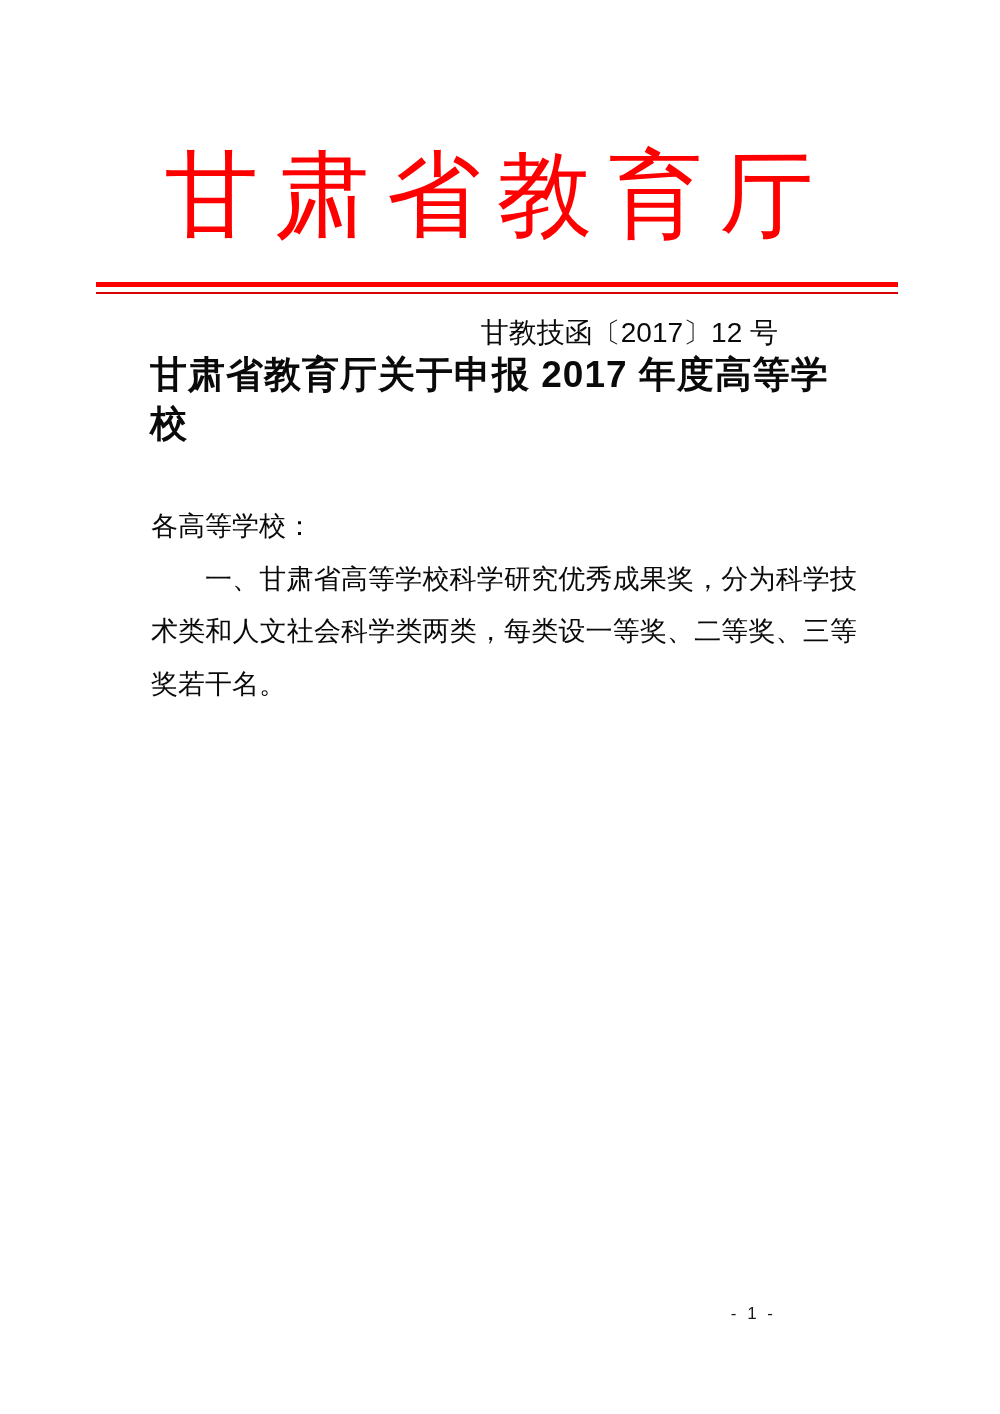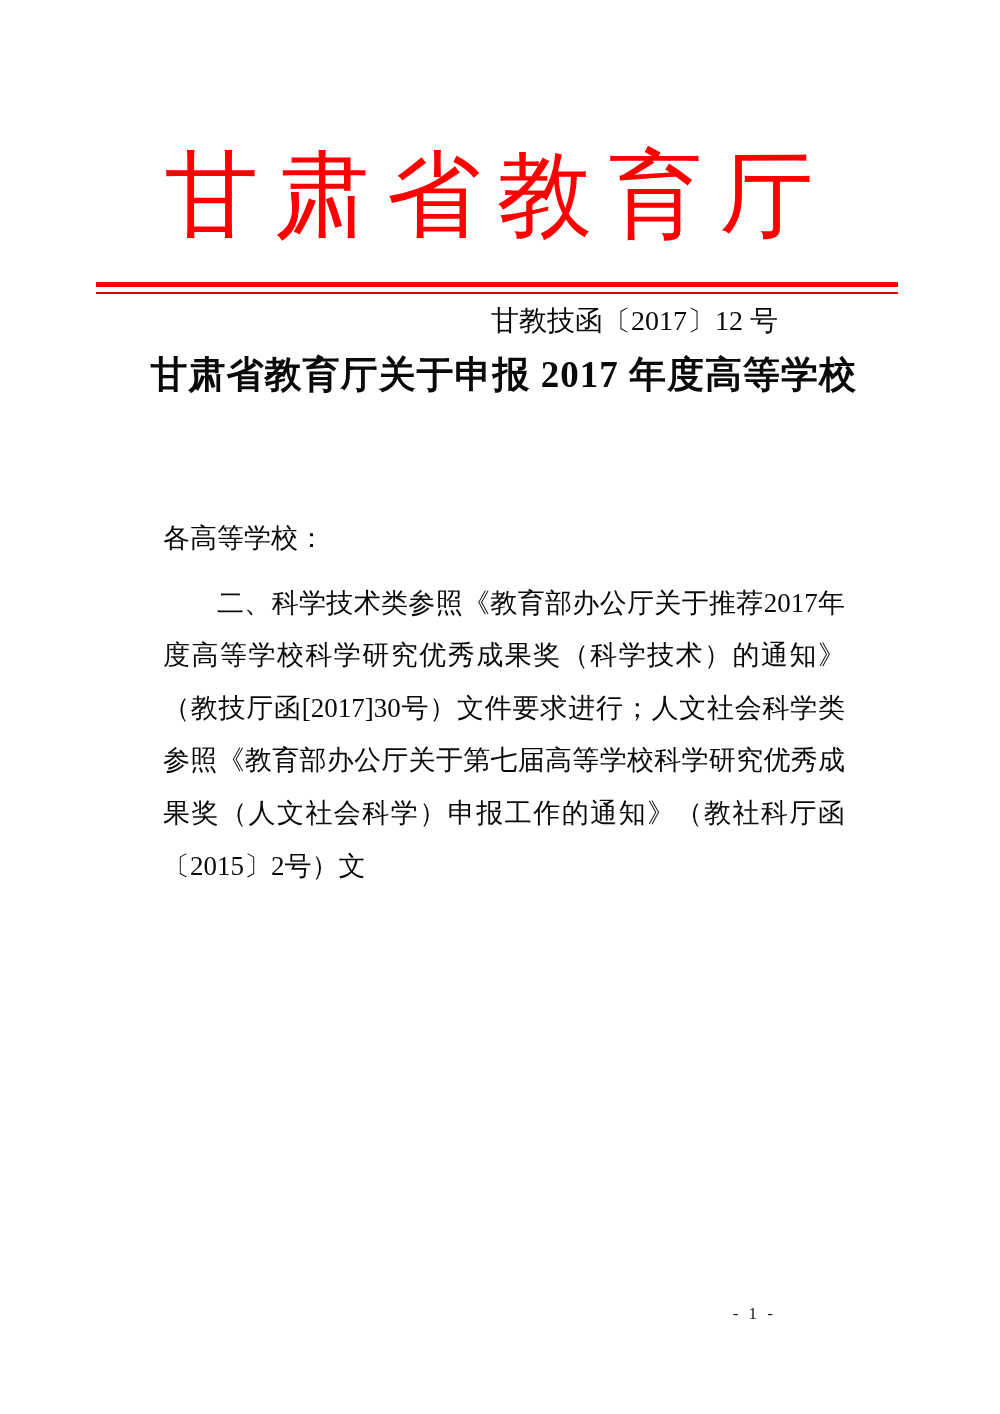--- a/index.html
+++ b/index.html
@@ -6,21 +6,21 @@
     margin: 0;
     padding: 0;
     background: #ffffff;
   }
   .page {
     position: relative;
     width: 924px;
     height: 1414px;
     background: #ffffff;
     overflow: hidden;
-    font-family: Liberation Serif, serif;
+    font-family: Liberation Sans, sans-serif;
     color: #0a0a0a;
   }
   
   .agency {
     position: absolute;
     top: 136px;
     left: 0;
     width: 978px;
     text-align: center;
     color: #ff0000;
@@ -44,51 +44,51 @@
     position: absolute;
     left: 96px;
     top: 292px;
     width: 802px;
     height: 2px;
     background: #d90000;
   }
   
   .doc-number {
     position: absolute;
-    top: 304px;
+    top: 316px;
     right: 146px;
     font-size: 28px;
     line-height: 34px;
     white-space: nowrap;
   }
   
   .doc-title {
     position: absolute;
     top: 350px;
     left: 150px;
     width: 707px;
-    text-align: right;
+    text-align: left;
     font-weight: bold;
     font-size: 37px;
     line-height: 49px;
     letter-spacing: 1px;
   }
   
   .doc-body {
     position: absolute;
     top: 500px;
     left: 151px;
     width: 706px;
     font-size: 27px;
     line-height: 52.6px;
     text-align: justify;
     text-justify: inter-character;
   }
   .doc-body p {
-    margin: 12px;
+    margin: 0;
     padding: 0;
   }
   .salutation {
     text-indent: 0;
   }
   .para {
     text-indent: 2em;
   }
   
   .page-number {
@@ -112,18 +112,18 @@
   <div class="rule-thin"></div>
 
   <div class="doc-number">甘教技函〔2017〕12 号</div>
 
   <div class="doc-title">
     <div>甘肃省教育厅关于申报 2017 年度高等学校</div>
   </div>
 
   <div class="doc-body">
     <p class="salutation">各高等学校：</p>
-    <p class="para">二、科学技术类参照《教育部办公厅关于推荐2017年度高等学校科学研究优秀成果奖（科学技术）的通知》（教技厅函[2017]30号）文件要求进行；人文社会科学类参照《教育部办公厅关于第七届高等学校科学研究优秀成果奖（人文社会科学）申报工作的通知》（教社科厅函〔2015〕2号）文</p>
+    <p class="para">一、甘肃省高等学校科学研究优秀成果奖，分为科学技术类和人文社会科学类两类，每类设一等奖、二等奖、三等奖若干名。</p>
   </div>
 
   <div class="page-number">- 1 -</div>
 
 </div>
 
 </body></html>

